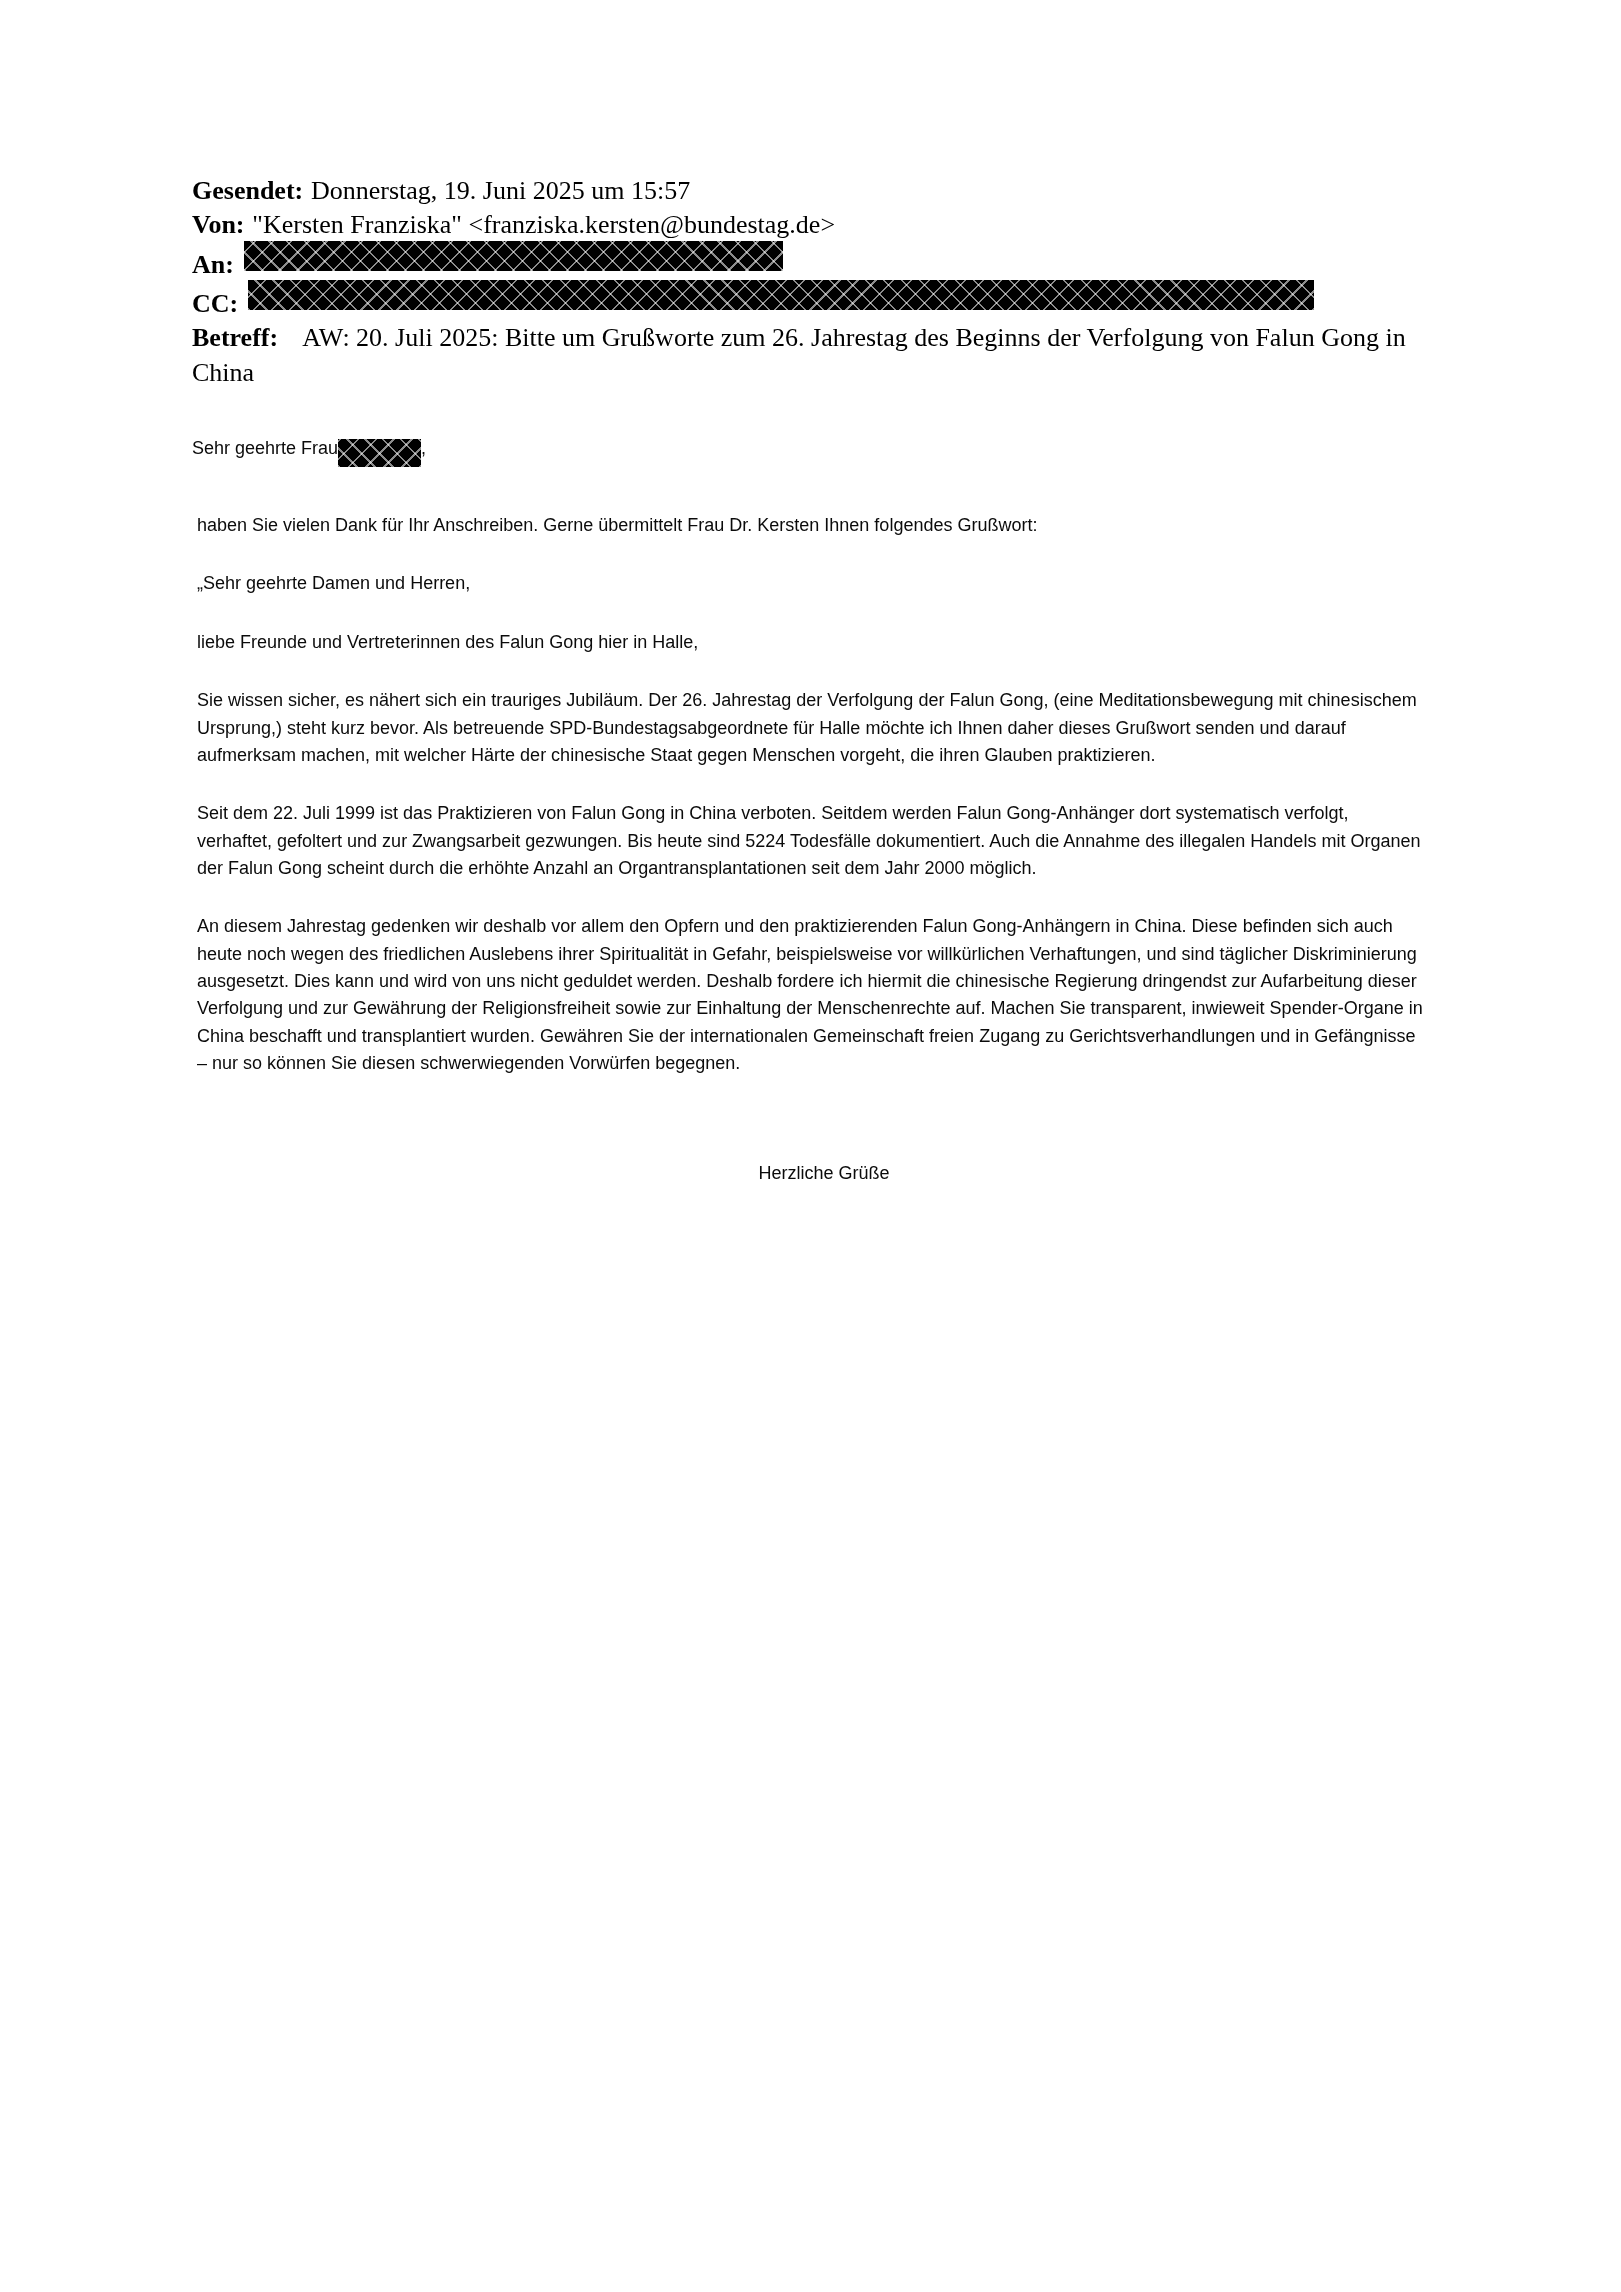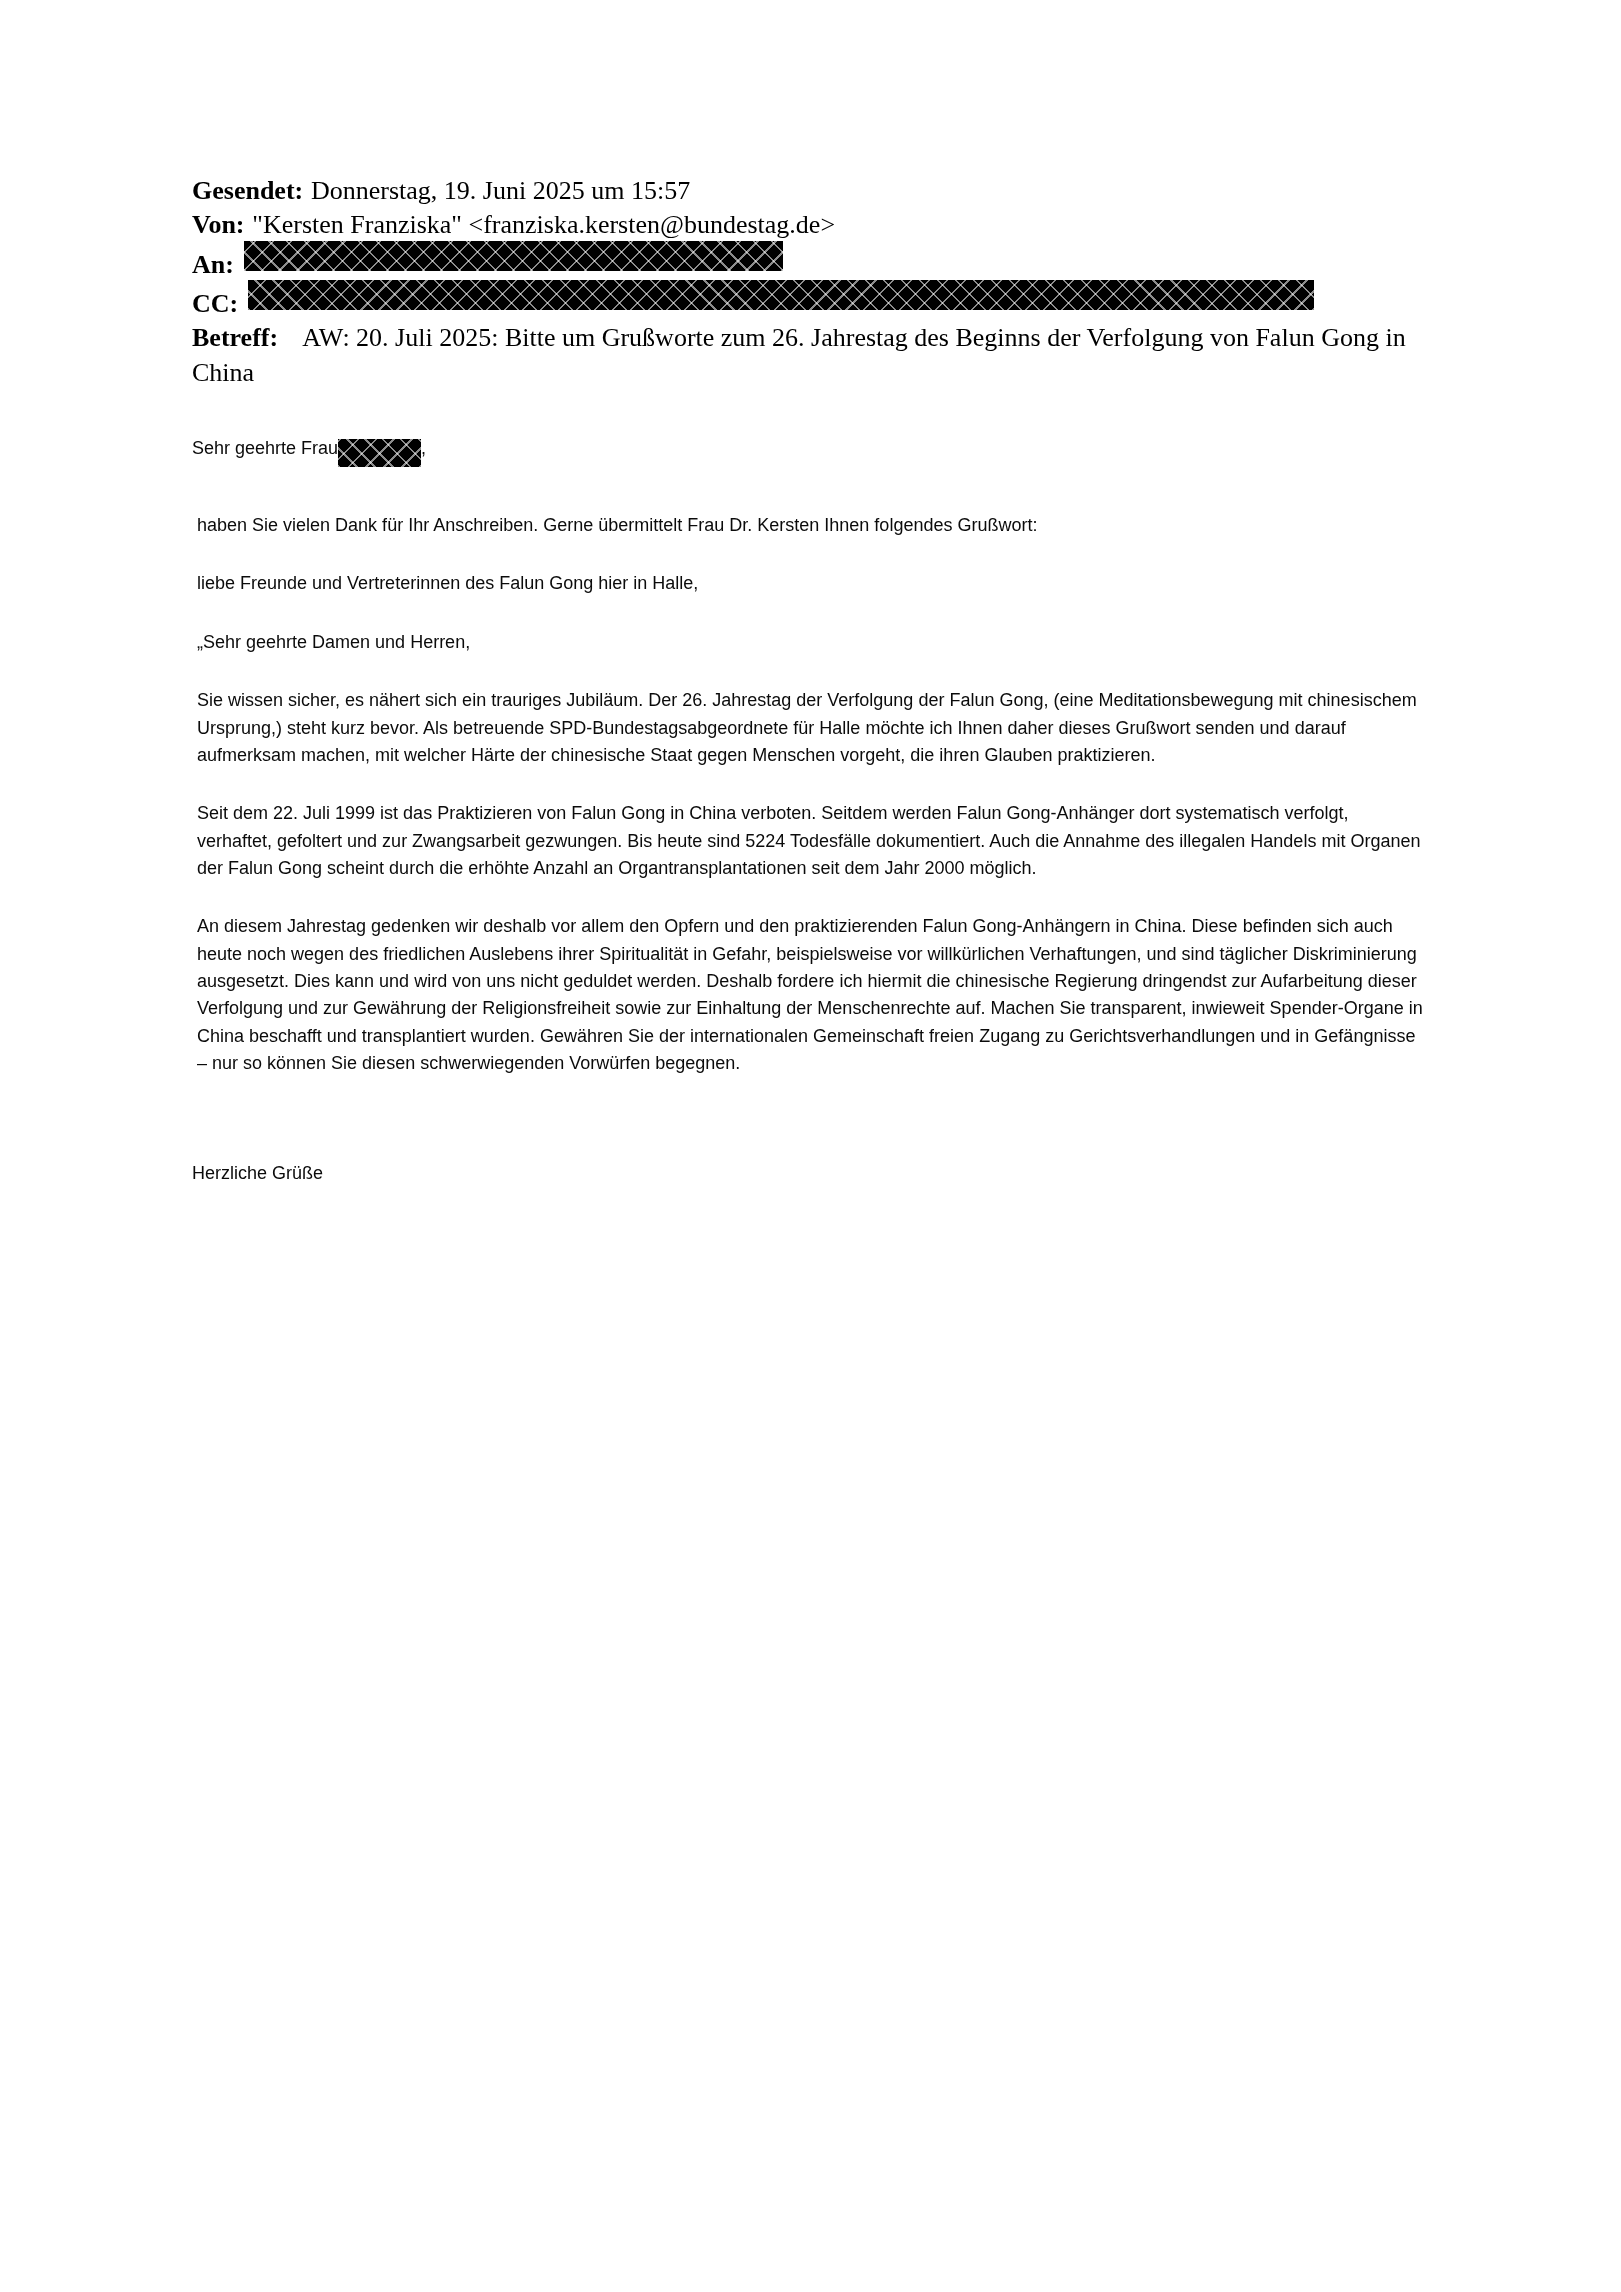--- a/index.html
+++ b/index.html
@@ -101,21 +101,21 @@
   .para {
     margin: 0 0 31px 5px;
     max-width: 1230px;
   }
   .salutation {
     margin: 0 0 49px 0;
     white-space: nowrap;
   }
   .gap-block { height: 51px; }
 
-  .sig-line { margin: 0 0 31px 0; }
+  .sig-line { margin: 0 0 31px 0; text-align: center; }
 </style>
 </head>
 <body>
 
 <div class="page">
   <div class="content">
 
     <div class="header">
 
       <div class="header-line">
@@ -145,23 +145,23 @@
     </div>
 
     <div class="body-text">
 
       <div class="salutation">
         <span>Sehr geehrte Frau</span><span class="redaction redaction-name"></span><span>,</span>
       </div>
 
       <p class="para"> haben Sie vielen Dank für Ihr Anschreiben. Gerne übermittelt Frau Dr. Kersten Ihnen folgendes Grußwort:</p>
 
+      <p class="para">„Sehr geehrte Damen und Herren,</p>
+
       <p class="para">liebe Freunde und Vertreterinnen des Falun Gong hier in Halle,</p>
-
-      <p class="para">„Sehr geehrte Damen und Herren,</p>
 
       <p class="para">Sie wissen sicher, es nähert sich ein trauriges Jubiläum. Der 26. Jahrestag der Verfolgung der Falun Gong, (eine Meditationsbewegung mit chinesischem Ursprung,) steht kurz bevor. Als betreuende SPD-Bundestagsabgeordnete für Halle möchte ich Ihnen daher dieses Grußwort senden und darauf aufmerksam machen, mit welcher Härte der chinesische Staat gegen Menschen vorgeht, die ihren Glauben praktizieren.</p>
 
       <p class="para">Seit dem 22. Juli 1999 ist das Praktizieren von Falun Gong in China verboten. Seitdem werden Falun Gong-Anhänger dort systematisch verfolgt, verhaftet, gefoltert und zur Zwangsarbeit gezwungen. Bis heute sind 5224 Todesfälle dokumentiert. Auch die Annahme des illegalen Handels mit Organen der Falun Gong scheint durch die erhöhte Anzahl an Organtransplantationen seit dem Jahr 2000 möglich.</p>
 
       <p class="para">An diesem Jahrestag gedenken wir deshalb vor allem den Opfern und den praktizierenden Falun Gong-Anhängern in China. Diese befinden sich auch heute noch wegen des friedlichen Auslebens ihrer Spiritualität in Gefahr, beispielsweise vor willkürlichen Verhaftungen, und sind täglicher Diskriminierung ausgesetzt. Dies kann und wird von uns nicht geduldet werden. Deshalb fordere ich hiermit die chinesische Regierung dringendst zur Aufarbeitung dieser Verfolgung und zur Gewährung der Religionsfreiheit sowie zur Einhaltung der Menschenrechte auf. Machen Sie transparent, inwieweit Spender-Organe in China beschafft und transplantiert wurden. Gewähren Sie der internationalen Gemeinschaft freien Zugang zu Gerichtsverhandlungen und in Gefängnisse – nur so können Sie diesen schwerwiegenden Vorwürfen begegnen.</p>
 
       <div class="gap-block"></div>
 
 

